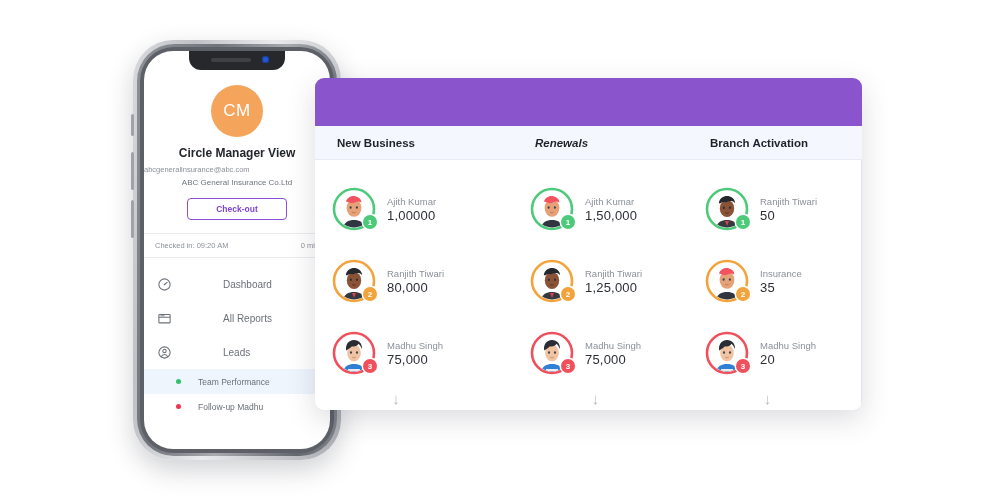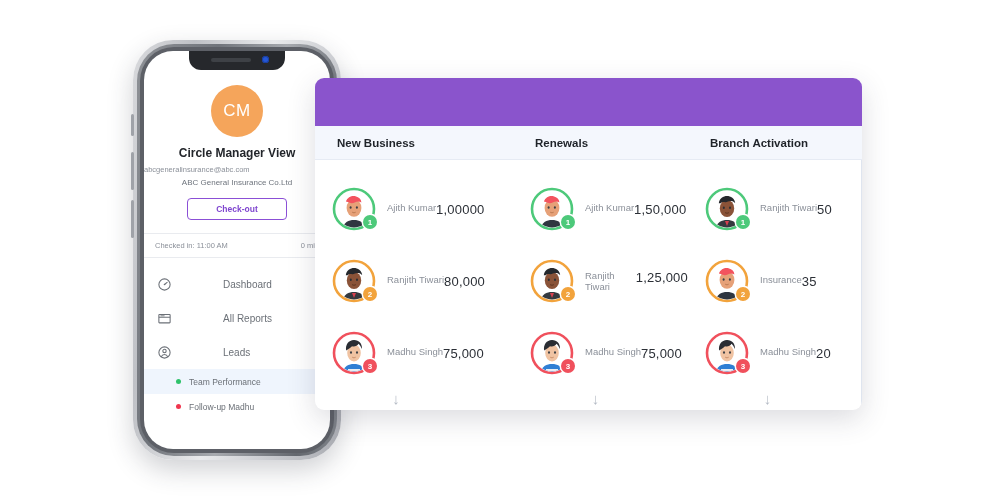--- a/index.html
+++ b/index.html
@@ -83,21 +83,21 @@
   .menu-item {
     display: flex; align-items: center; gap: 9px;
     padding: 0 13px; height: 34px; cursor: pointer;
   }
   .menu-item .label { font-size: 10px; color: #6b7077; margin-left: 42px; }
   .sub-item {
     display: flex; align-items: center; gap: 8px;
     padding: 0 13px 0 32px; height: 25px; cursor: pointer;
   }
   .sub-item.active { background: #eff5fd; }
-  .sub-item .label { font-size: 8.5px; color: #6b7077; }
+  .sub-item .label { font-size: 8.5px; color: #6b7077; margin-left: 9px; }
   .dot { width: 5px; height: 5px; border-radius: 50%; flex: 0 0 auto; }
   .mi-icon { width: 15px; height: 15px; flex: 0 0 auto; color: #6b7077; }
 
   
   .card {
     position: absolute; left: 315px; top: 78px; width: 547px; height: 332px;
     background: #ffffff; border-radius: 9px;
     box-shadow: 0 9px 28px rgba(45,50,70,.17);
     overflow: hidden;
   }
@@ -105,35 +105,35 @@
   .card-cols-head {
     height: 34px; background: #f4f7fd;
     display: flex; align-items: center;
     border-bottom: 1px solid #e6ebf4;
   }
   .col-h {
     font-size: 11.5px; font-weight: bold; color: #1f2329;
     padding-left: 22px;
   }
   .c1 { width: 198px; }
-  .c2 { width: 175px; }
+  .c2 { width: 175px; font-style: italic; }
   .c3 { width: 174px; }
   .card-body { display: flex; height: 250px; }
   .col {
     position: relative;
     padding-top: 13px;
   }
   .col.b1 { width: 198px; }
   .col.b2 { width: 175px; }
   .col.b3 { width: 174px; border-right: 1px solid #dfe5ef; }
   .row {
     display: flex; align-items: center; gap: 11px;
     height: 72px; padding-left: 17px;
   }
-  .row-txt { display: flex; flex-direction: row; }
+  .row-txt { display: flex; flex-direction: column; }
   .row-name { font-size: 9.5px; color: #8b9099; margin-bottom: 1px; }
   .row-val  { font-size: 13px; color: #2b2f36; letter-spacing: .2px; }
   .av { position: relative; width: 44px; height: 44px; flex: 0 0 auto; }
   .av svg { display: block; }
   .rank {
     position: absolute; right: -1px; bottom: 2px;
     width: 14px; height: 14px; border-radius: 50%;
     color: #fff; font-size: 8px; font-weight: bold;
     display: flex; align-items: center; justify-content: center;
     box-shadow: 0 0 0 1.5px #fff;
@@ -169,21 +169,21 @@
       <div class="ph-content">
 
         <div class="avatar-cm">CM</div>
         <div class="ph-name">Circle Manager View</div>
         <div class="ph-mail">abcgeneralinsurance@abc.com</div>
         <div class="ph-org">ABC General Insurance Co.Ltd</div>
 
         <button class="checkout-btn">Check-out</button>
 
         <div class="checked-row">
-          <span>Checked in: 11:00 AM</span>
+          <span>Checked in: 09:20 AM</span>
           <span>0 min</span>
         </div>
 
         <div class="menu">
 
           <div class="menu-item">
             <span class="mi-icon">
               <svg viewBox="0 0 24 24" width="15" height="15" fill="none" stroke="#6b7077" stroke-width="1.7">
                 <circle cx="12" cy="12" r="9"></circle>
                   <path d="M12 12l4.2-3.4" stroke-linecap="round"></path>

